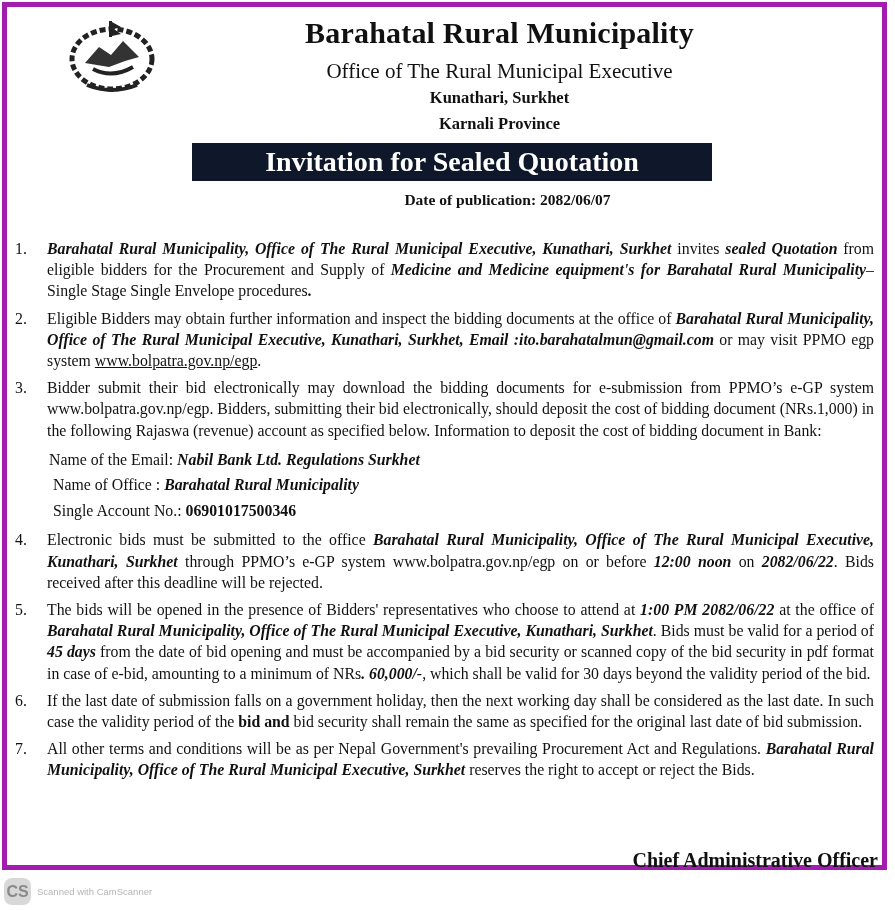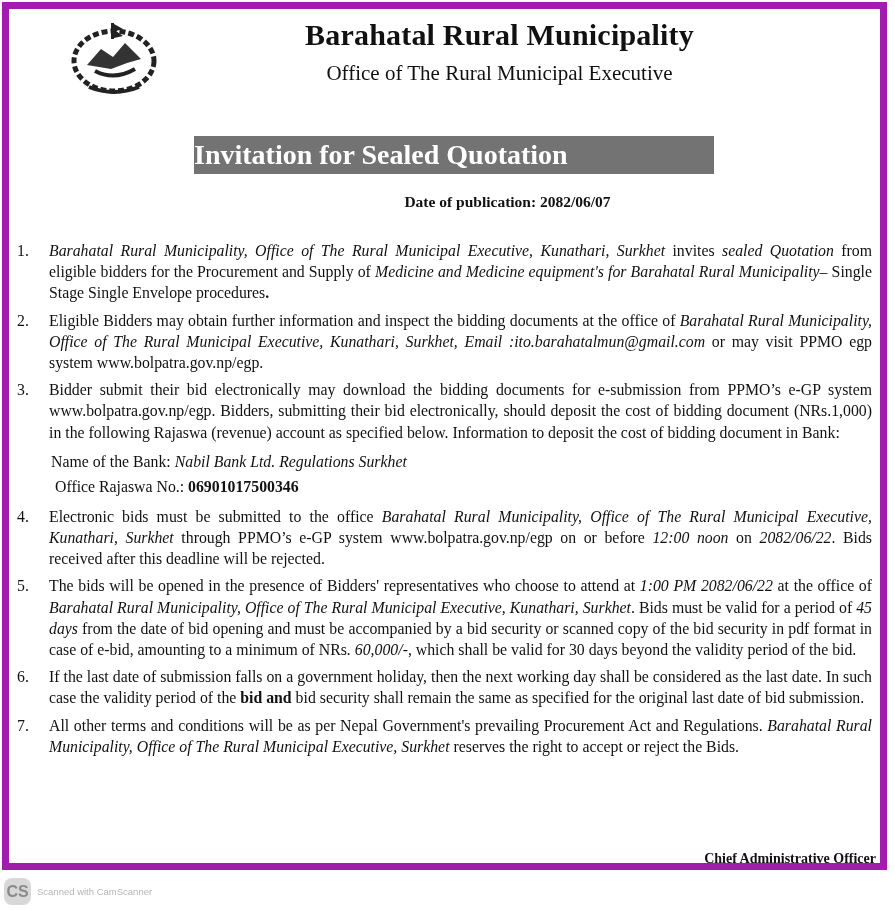--- a/index.html
+++ b/index.html
@@ -1,68 +1,71 @@
 <!DOCTYPE html>
 <html><head>
 <meta charset="utf-8">
 <style>
   html, body { margin: 0; padding: 0; background: #ffffff; }
   body { width: 895px; height: 910px; position: relative; overflow: hidden; font-family: "Liberation Serif", serif; color: #111; }
-  .page { position: absolute; left: 2px; top: 2px; width: 885px; height: 868px; border: 7px solid #a21caf; box-sizing: border-box; background: #fff; }
+  .page { position: absolute; left: 2px; top: 2px; width: 885px; height: 868px; border: 5px solid #a21caf; box-sizing: border-box; background: #fff; }
   .emblem { position: absolute; left: 58px; top: 10px; width: 94px; height: 80px; }
   .header { position: absolute; left: 150px; right: 40px; top: 0; text-align: center; }
   .h1 { font-weight: bold; font-size: 30px; line-height: 40px; margin-top: 6px; letter-spacing: 0.2px; }
   .h2 { font-weight: normal; font-size: 21px; line-height: 28px; margin-top: 4px; }
   .h3 { font-weight: bold; font-size: 16.5px; line-height: 26px; }
-  .banner { position: absolute; left: 185px; top: 127px; width: 520px; height: 38px; background: #737373; color: #fff; text-align: left; font-weight: bold; font-size: 28px; line-height: 38px; }
+  .banner { position: absolute; left: 185px; top: 136px; width: 520px; height: 38px; background: #0f172a; color: #fff; text-align: center; font-weight: bold; font-size: 28px; line-height: 38px; }
   .meta { position: absolute; left: 166px; right: 40px; top: 181px; text-align: center; font-weight: bold; font-size: 15.5px; line-height: 24px; }
   .items { position: absolute; left: 8px; right: 8px; top: 231px; font-size: 15.8px; line-height: 21.2px; }
   .item { position: relative; padding-left: 32px; text-align: justify; margin-bottom: 6px; }
   .num { position: absolute; left: 0; top: 0; }
-  .bi { font-weight: normal; font-style: italic; }
+  .bi { font-weight: bold; font-style: italic; }
   .b { font-weight: bold; text-align: center; }
-  .u { }
+  .u { text-decoration: underline; }
   .bank { padding-left: 34px; line-height: 25.5px; }
   .bank div { margin: 0; }
-  .signature { position: absolute; right: 4px; top: 842px; font-weight: bold; font-size: 14px; }
+  .signature { position: absolute; right: 4px; top: 842px; font-weight: bold; font-size: 20px; }
   .footer { position: absolute; left: 4px; top: 876px; height: 30px; display: flex; align-items: center; font-family: "Liberation Sans", sans-serif; }
   .cs-logo { width: 27px; height: 27px; border-radius: 8px; background: #d8d8d8; color: #8a8a8a; font-weight: bold; font-size: 16px; line-height: 27px; text-align: center; }
   .cs-text { margin-left: 6px; font-size: 9.5px; color: #b5b5b5; text-align: right; }
 </style>
 </head>
 <body>
 
 <div class="page">
   <svg class="emblem" viewBox="0 0 94 80">
     <ellipse cx="47" cy="42" rx="40" ry="30" fill="none" stroke="#222" stroke-width="5" stroke-dasharray="6 3"></ellipse>
     <path d="M20 46 L34 30 L46 38 L58 24 L74 40 L60 44 L44 50 Z" fill="#333"></path>
     <path d="M28 52 Q47 62 68 50" stroke="#222" stroke-width="4" fill="none"></path>
     <rect x="44" y="4" width="3" height="16" fill="#222"></rect>
     <path d="M47 5 L56 10 L49 12 L56 17 L47 19 Z" fill="#222"></path>
     <path d="M22 68 Q47 78 72 68" stroke="#222" stroke-width="4" fill="none"></path>
   </svg>
 
   <div class="header">
     <div class="h1">Barahatal Rural Municipality</div>
     <div class="h2">Office of The Rural Municipal Executive</div>
+    <div class="h3">Kunathari, Surkhet</div>
+    <div class="h3">Karnali Province</div>
   </div>
 
   <div class="banner">Invitation for Sealed Quotation</div>
 
   <div class="meta">
     <div>Date of publication: 2082/06/07</div>
   </div>
 
   <div class="items" id="items">
       <div class="item"><span class="num">1.</span><span class="bi">Barahatal Rural Municipality, Office of The Rural Municipal Executive, Kunathari, Surkhet</span><span> invites </span><span class="bi">sealed Quotation</span><span> from eligible bidders for the Procurement and Supply of </span><span class="bi">Medicine and Medicine equipment's for Barahatal Rural Municipality</span><span>– Single Stage Single Envelope procedures</span><span class="b">.</span></div>
       <div class="item"><span class="num">2.</span><span>Eligible Bidders may obtain further information and inspect the bidding documents at the office of </span><span class="bi">Barahatal Rural Municipality, Office of The Rural Municipal Executive, Kunathari, Surkhet, Email :ito.barahatalmun@gmail.com</span><span> or may visit PPMO egp system </span><span class="u">www.bolpatra.gov.np/egp</span><span>.</span></div>
       <div class="item"><span class="num">3.</span><span>Bidder submit their bid electronically may download the bidding documents for e-submission from PPMO’s e-GP system www.bolpatra.gov.np/egp. Bidders, submitting their bid electronically, should deposit the cost of bidding document (NRs.1,000) in the following Rajaswa (revenue) account as specified below. Information to deposit the cost of bidding document in Bank:</span></div>
       <div class="bank">
-        <div><span>Name of the Bank: </span><span class="bi">Nabil Bank Ltd. Regulations Surkhet</span></div>
-        <div style="padding-left:4px;margin-bottom:6px"><span>Office Rajaswa No.: </span><span class="b">06901017500346</span></div>
+        <div><span>Name of the Email: </span><span class="bi">Nabil Bank Ltd. Regulations Surkhet</span></div>
+        <div style="padding-left:4px"><span>Name of Office : </span><span class="bi">Barahatal Rural Municipality</span></div>
+        <div style="padding-left:4px;margin-bottom:6px"><span>Single Account No.: </span><span class="b">06901017500346</span></div>
       </div>
       <div class="item"><span class="num">4.</span><span> Electronic bids must be submitted to the office </span><span class="bi">Barahatal Rural Municipality, Office of The Rural Municipal Executive, Kunathari, Surkhet</span><span> through PPMO’s e-GP system www.bolpatra.gov.np/egp on or before </span><span class="bi">12:00 noon</span><span> on </span><span class="bi">2082/06/22</span><span>. Bids received after this deadline will be rejected.</span></div>
       <div class="item"><span class="num">5.</span><span>The bids will be opened in the presence of Bidders' representatives who choose to attend at </span><span class="bi">1:00 PM 2082/06/22</span><span> at the office of </span><span class="bi">Barahatal Rural Municipality, Office of The Rural Municipal Executive, Kunathari, Surkhet</span><span>. Bids must be valid for a period of </span><span class="bi">45 days</span><span> from the date of bid opening and must be accompanied by a bid security or scanned copy of the bid security in pdf format in case of e-bid, amounting to a minimum of NRs</span><span class="bi">. 60,000/-</span><span>, which shall be valid for 30 days beyond the validity period of the bid.</span></div>
       <div class="item"><span class="num">6.</span><span>If the last date of submission falls on a government holiday, then the next working day shall be considered as the last date. In such case the validity period of the </span><span class="b">bid and</span><span> bid security shall remain the same as specified for the original last date of bid submission.</span></div>
       <div class="item"><span class="num">7.</span><span>All other terms and conditions will be as per Nepal Government's prevailing Procurement Act and Regulations. </span><span class="bi">Barahatal Rural Municipality, Office of The Rural Municipal Executive, Surkhet</span><span> reserves the right to accept or reject the Bids.</span></div>
     </div>
 
   <div class="signature">Chief Administrative Officer</div>
 </div>
 

